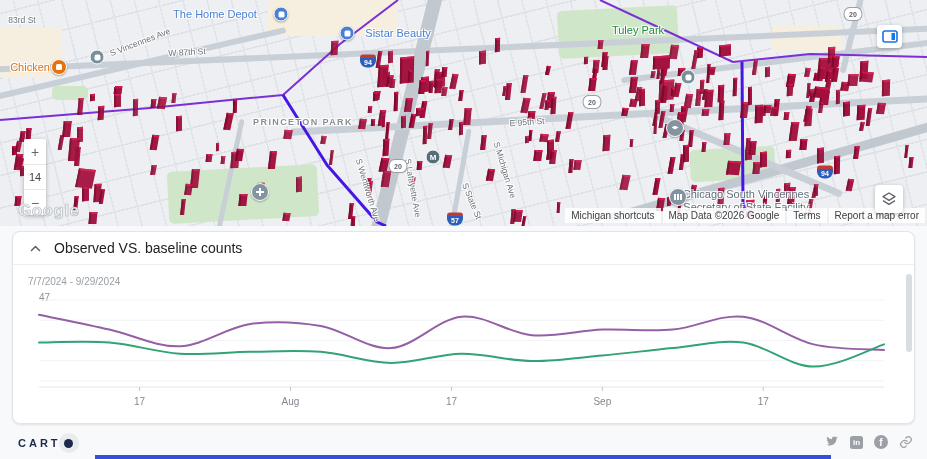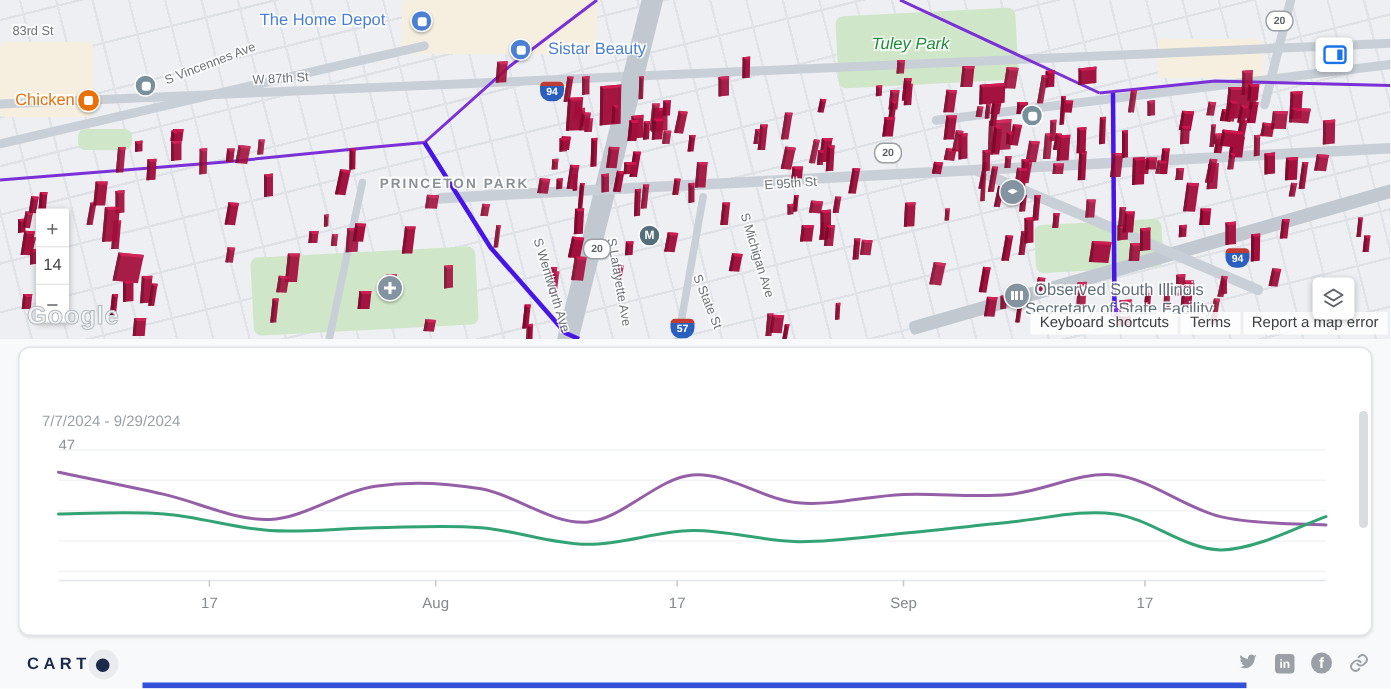--- a/index.html
+++ b/index.html
@@ -399,32 +399,32 @@
         </div>
         <div class="pin pin-blue" style="left: 347px; top: 33px;">
           <span class="pin-inner" style="width: 6px; height: 6px; border-radius: 1.5px;"></span>
         </div>
         <div class="lbl-poi halo k-food" style="left: 30px; top: 67px;">
           <div>Chicken</div>
         </div>
         <div class="pin pin-food" style="left: 59px; top: 67px;">
           <span class="pin-inner" style="width: 6px; height: 6px; border-radius: 1.5px;"></span>
         </div>
-        <div class="lbl-poi halo k-park" style="left: 607px; top: 30px; font-style: italic;">
+        <div class="lbl-poi halo k-park" style="left: 638px; top: 30px;">
           <div>Tuley Park</div>
         </div>
         <div class="pin pin-civic" style="left: 675px; top: 128px;">
           <span class="pin-inner" style="width: 7px; height: 5px; clip-path: polygon(50% 0px, 100% 40%, 50% 80%, 0px 40%);"></span>
         </div>
         <div class="pin pin-civic" style="left: 260px; top: 192px;">
           <span class="pin-inner" style="width: 2px; height: 8px; box-shadow: rgb(255, 255, 255) 0px 0px 0px 0px; position: relative;"></span>
           <span class="pin-inner" style="position: absolute; width: 8px; height: 2px;"></span>
         </div>
         <div class="lbl-poi halo k-civic" style="left: 746px; top: 200px;">
-          <div>Observed South Illinois</div>
+          <div>Chicago South Vincennes</div>
           <div>Secretary of State Facility</div>
         </div>
         <div class="pin pin-civic" style="left: 678px; top: 197px;">
           <span class="pin-inner" style="width: 8px; height: 6px; background: repeating-linear-gradient(90deg, rgb(255, 255, 255) 0px, rgb(255, 255, 255) 2px, transparent 2px, transparent 3px);"></span>
         </div>
         <div class="shield sh-i" style="left: 368px; top: 61px;">94</div>
         <div class="shield sh-i" style="left: 825px; top: 172px;">94</div>
         <div class="shield sh-i" style="left: 455px; top: 219px;">57</div>
         <div class="shield sh-r" style="left: 592px; top: 102px;">20</div>
         <div class="shield sh-r" style="left: 398px; top: 166px;">20</div>
@@ -439,40 +439,49 @@
       </div>
 
     <div id="zoomctl">
       <div class="zbtn">+</div>
       <div class="zlevel">14</div>
       <div class="zbtn">−</div>
     </div>
 
     <div id="glogo">Google</div>
     <div id="attr">
-        <span class="lnk">Keyboard shortcuts</span>
+        <span class="lnk">Michigan shortcuts</span>
+        <span>Map Data ©2026 Google</span>
         <span class="lnk">Terms</span>
         <span class="lnk">Report a map error</span>
       </div>
 
     <div id="splitbtn" class="mapbtn">
       <svg width="16" height="13" viewBox="0 0 16 13">
         <rect x="1" y="1" width="14" height="11" rx="2" fill="none" stroke="#1a73e8" stroke-width="1.6"></rect>
         <rect x="9.5" y="3" width="3.5" height="7" fill="#1a73e8"></rect>
       </svg>
     </div>
     <div id="layersbtn" class="mapbtn">
       <svg width="16" height="16" viewBox="0 0 24 24">
         <path d="M12 3l9 5.5L12 14 3 8.5z" fill="none" stroke="#5f6368" stroke-width="2" stroke-linejoin="round"></path>
         <path d="M3 14.5L12 20l9-5.5" fill="none" stroke="#5f6368" stroke-width="2" stroke-linejoin="round"></path>
       </svg>
     </div>
   </div>
 
   <div id="chart-card">
+    <div id="card-header">
+      <span id="collapse">
+        <svg width="11" height="7" viewBox="0 0 11 7">
+          <polyline points="1.5,5.5 5.5,1.5 9.5,5.5" fill="none" stroke="#5f6368" stroke-width="1.6" stroke-linecap="round" stroke-linejoin="round"></polyline>
+        </svg>
+      </span>
+      <span id="card-title">Observed VS. baseline counts</span>
+    </div>
     <div id="date-range">7/7/2024 - 9/29/2024</div>
     <div id="ymax">47</div>
     <svg id="chart-svg" width="901" height="191">
         <line x1="26" x2="871" y1="68" y2="68" stroke="#f2f3f5" stroke-width="1"></line>
         <line x1="26" x2="871" y1="88.23255813953489" y2="88.23255813953489" stroke="#f2f3f5" stroke-width="1"></line>
         <line x1="26" x2="871" y1="108.46511627906978" y2="108.46511627906978" stroke="#f2f3f5" stroke-width="1"></line>
         <line x1="26" x2="871" y1="128.69767441860466" y2="128.69767441860466" stroke="#f2f3f5" stroke-width="1"></line>
         <line x1="26" x2="871" y1="148.93023255813955" y2="148.93023255813955" stroke="#f2f3f5" stroke-width="1"></line>
         <line x1="26" x2="871" y1="155" y2="155" stroke="#e2e5e9" stroke-width="1"></line>
         <line x1="126.5952380952381" x2="126.5952380952381" y1="155" y2="159" stroke="#c4c8cc" stroke-width="1"></line>

